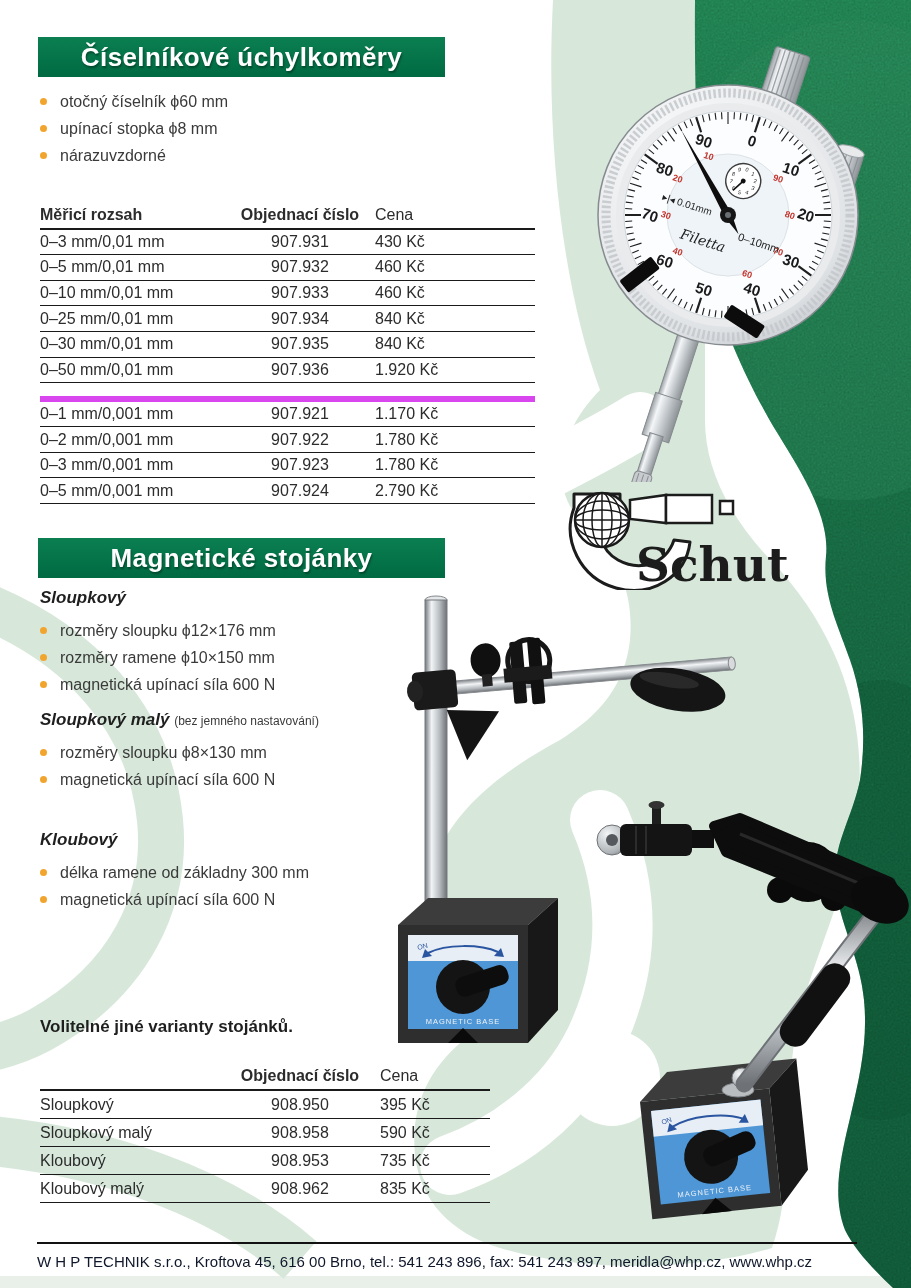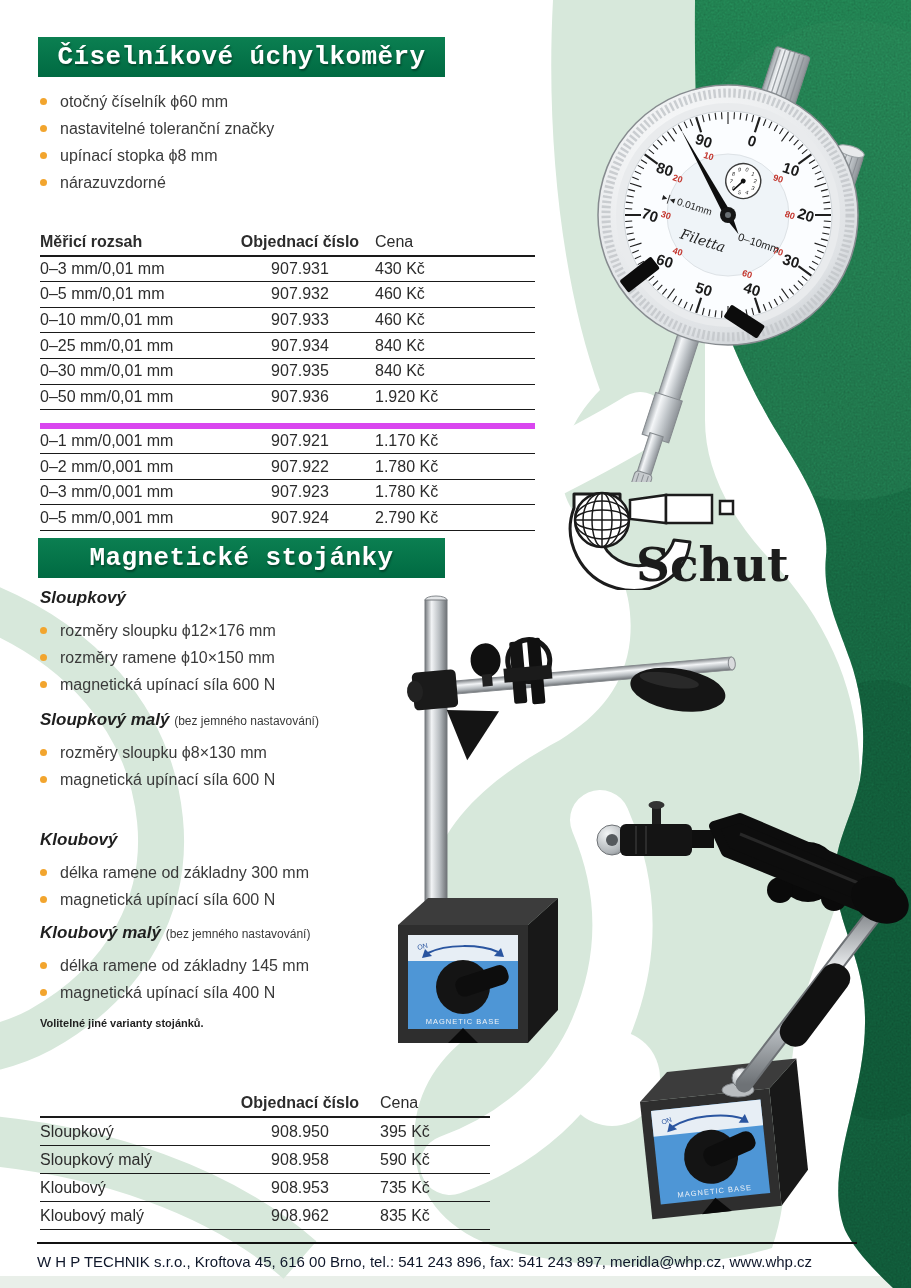--- a/index.html
+++ b/index.html
@@ -3,47 +3,47 @@
 <meta charset="utf-8">
 <style>
   html,body{margin:0;padding:0;background:#777;}
   .canvas{position:relative;width:911px;height:1288px;background:#fff;overflow:hidden;
           font-family:"Liberation Sans",sans-serif;color:#333;margin:0 auto;}
   svg{display:block;}
 
   
   .bar{position:absolute;left:38px;width:407px;height:40px;
        background:linear-gradient(#0b7f51,#006a42);
-       display:flex;align-items:center;justify-content:center;z-index:3;font-family:Liberation Mono, monospace;}
+       display:flex;align-items:center;justify-content:center;z-index:3;}
   .bar .bartitle{color:#fff;font-size:26px;font-weight:bold;letter-spacing:.4px;
        text-shadow:1px 2px 2px rgba(0,0,0,.35);}
 
   
   .blist{position:absolute;list-style:none;margin:0;padding:0;z-index:3;}
   .blist li{height:27px;display:flex;align-items:center;font-size:16px;color:#3a3a3a;}
   .dot{width:7px;height:7px;border-radius:50%;background:#f2a52e;margin-right:13px;flex:0 0 auto;}
 
   
   .tbl{position:absolute;font-size:16px;z-index:3;color:#2c2c2c;}
   .trow{display:grid;border-bottom:1px solid #1a1a1a;height:24.6px;align-items:center;}
   .tbl1 .trow{grid-template-columns:185px 150px 160px;width:495px;}
   .tbl2 .trow{grid-template-columns:180px 160px 110px;width:450px;height:27px;}
-  .thead{font-weight:bold;border-bottom-width:2px;margin-top:27px;}
+  .thead{font-weight:bold;border-bottom-width:2px;}
   .c2{text-align:center;}
   .c3{font-weight:normal;}
   .tgap{height:12.5px;}
   .topline{border-top:6px solid #d946ef;}
 
   
   .subsec{position:absolute;left:40px;width:430px;z-index:3;}
   .subh{font-size:17px;font-weight:bold;font-style:italic;color:#1f1f1f;height:22px;}
   .subh .note{font-weight:normal;font-style:normal;font-size:12px;color:#3a3a3a;}
   .subsec .blist{position:relative;margin-top:7px;}
 
-  .footnote{position:absolute;left:40px;top:1017px;font-size:11px;font-weight:bold;color:#1f1f1f;z-index:3;}
+  .footnote{position:absolute;left:40px;top:1017px;font-size:17px;font-weight:bold;color:#1f1f1f;z-index:3;}
 
   .footrule{position:absolute;left:37px;top:1242px;width:820px;height:2px;background:#111;z-index:3;}
   .foottext{position:absolute;left:37px;top:1253px;width:840px;font-size:15px;color:#0f172a;z-index:3;}
 
   .layer1{position:absolute;left:0;top:0;z-index:1;}
   .layer2{position:absolute;z-index:2;}
 </style>
 </head>
 <body>
 
@@ -432,24 +432,20 @@
     <span class="bartitle">Číselníkové úchylkoměry</span>
   </div>
 
   <ul class="blist" style="left:40px;top:88px">
     <li>
         <span class="dot"></span>
         <span>otočný číselník ϕ60 mm</span>
       </li>
     <li>
         <span class="dot"></span>
-        <span>nastavitelné toleranční značky</span>
-      </li>
-    <li>
-        <span class="dot"></span>
         <span>upínací stopka ϕ8 mm</span>
       </li>
     <li>
         <span class="dot"></span>
         <span>nárazuvzdorné</span>
       </li>
   </ul>
 
   <div class="tbl tbl1" style="left:40px;top:203px">
     <div class="trow thead">
@@ -553,33 +549,20 @@
           <span class="dot"></span>
           <span>délka ramene od základny 300 mm</span>
         </li>
       <li>
           <span class="dot"></span>
           <span>magnetická upínací síla 600 N</span>
         </li>
     </ul>
   </div>
 
-  <div class="subsec" style="top:923px">
-    <div class="subh"><span>Kloubový malý</span> <span class="note">(bez jemného nastavování)</span></div>
-    <ul class="blist">
-      <li>
-          <span class="dot"></span>
-          <span>délka ramene od základny 145 mm</span>
-        </li>
-      <li>
-          <span class="dot"></span>
-          <span>magnetická upínací síla 400 N</span>
-        </li>
-    </ul>
-  </div>
 
   <div class="footnote">Volitelné jiné varianty stojánků.</div>
 
   <div class="tbl tbl2" style="left:40px;top:1062px">
     <div class="trow thead">
       <span class="c1"></span>
       <span class="c2">Objednací číslo</span>
       <span class="c3">Cena</span>
     </div>
     <div class="trow">

